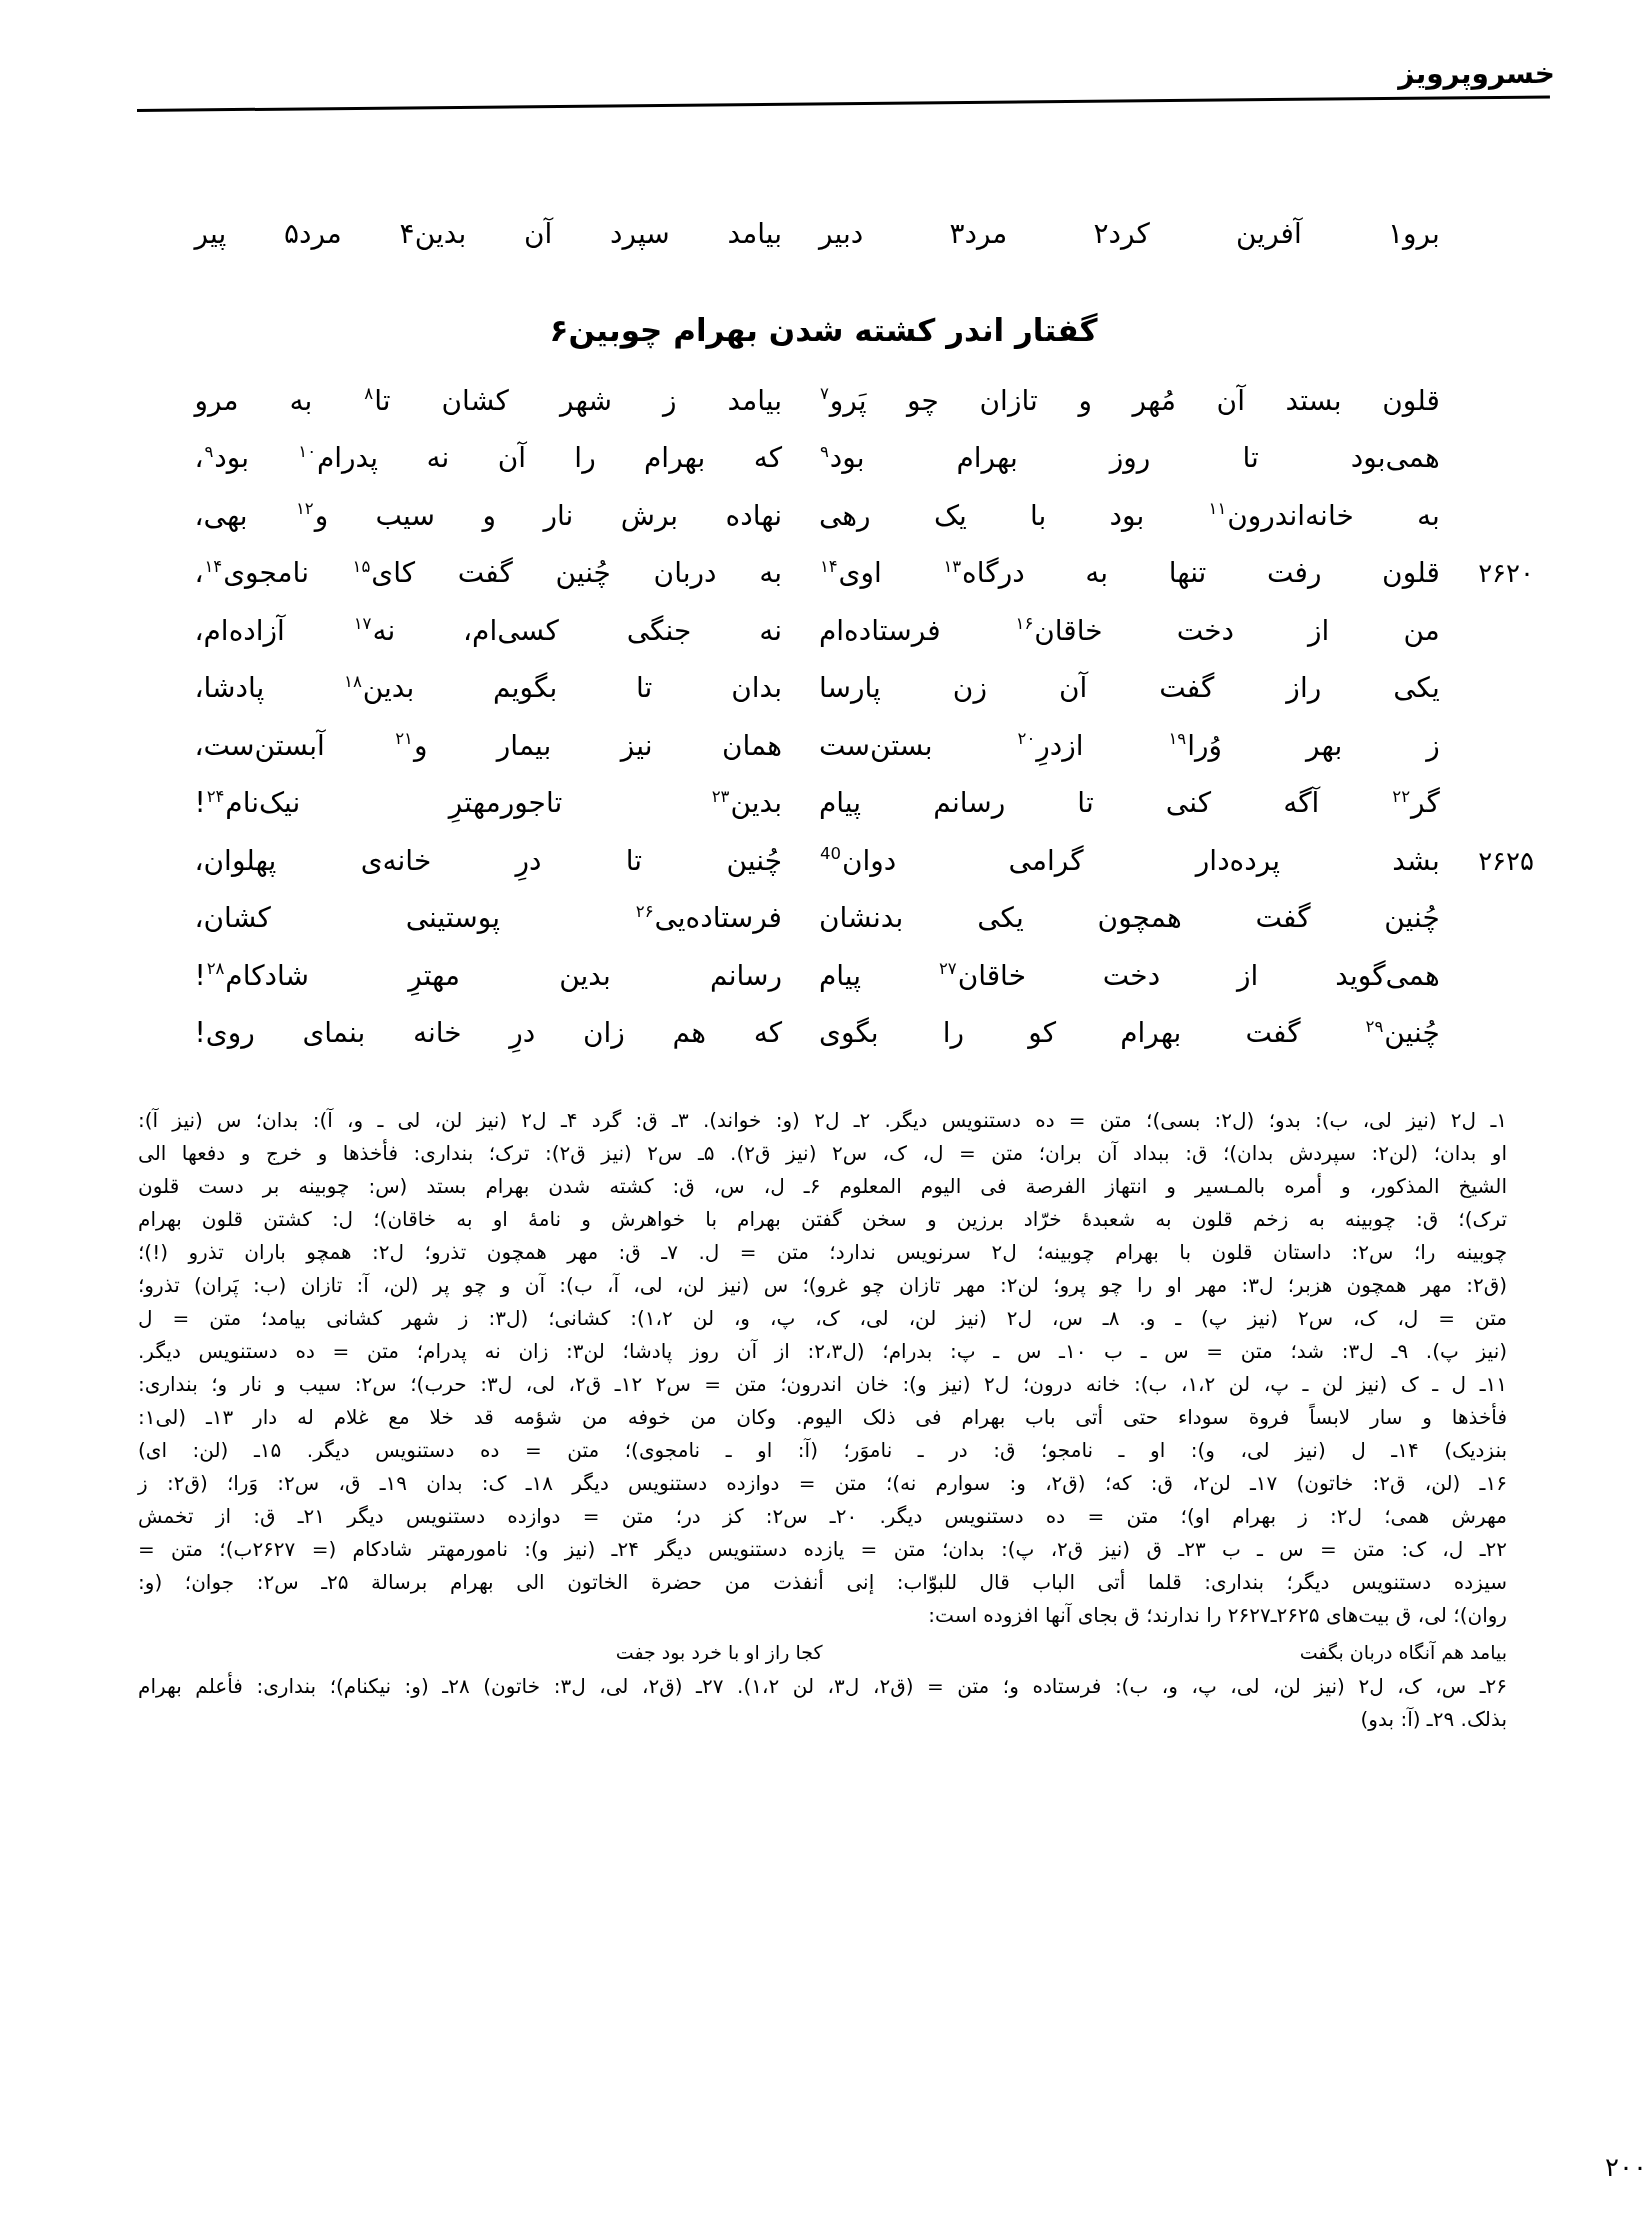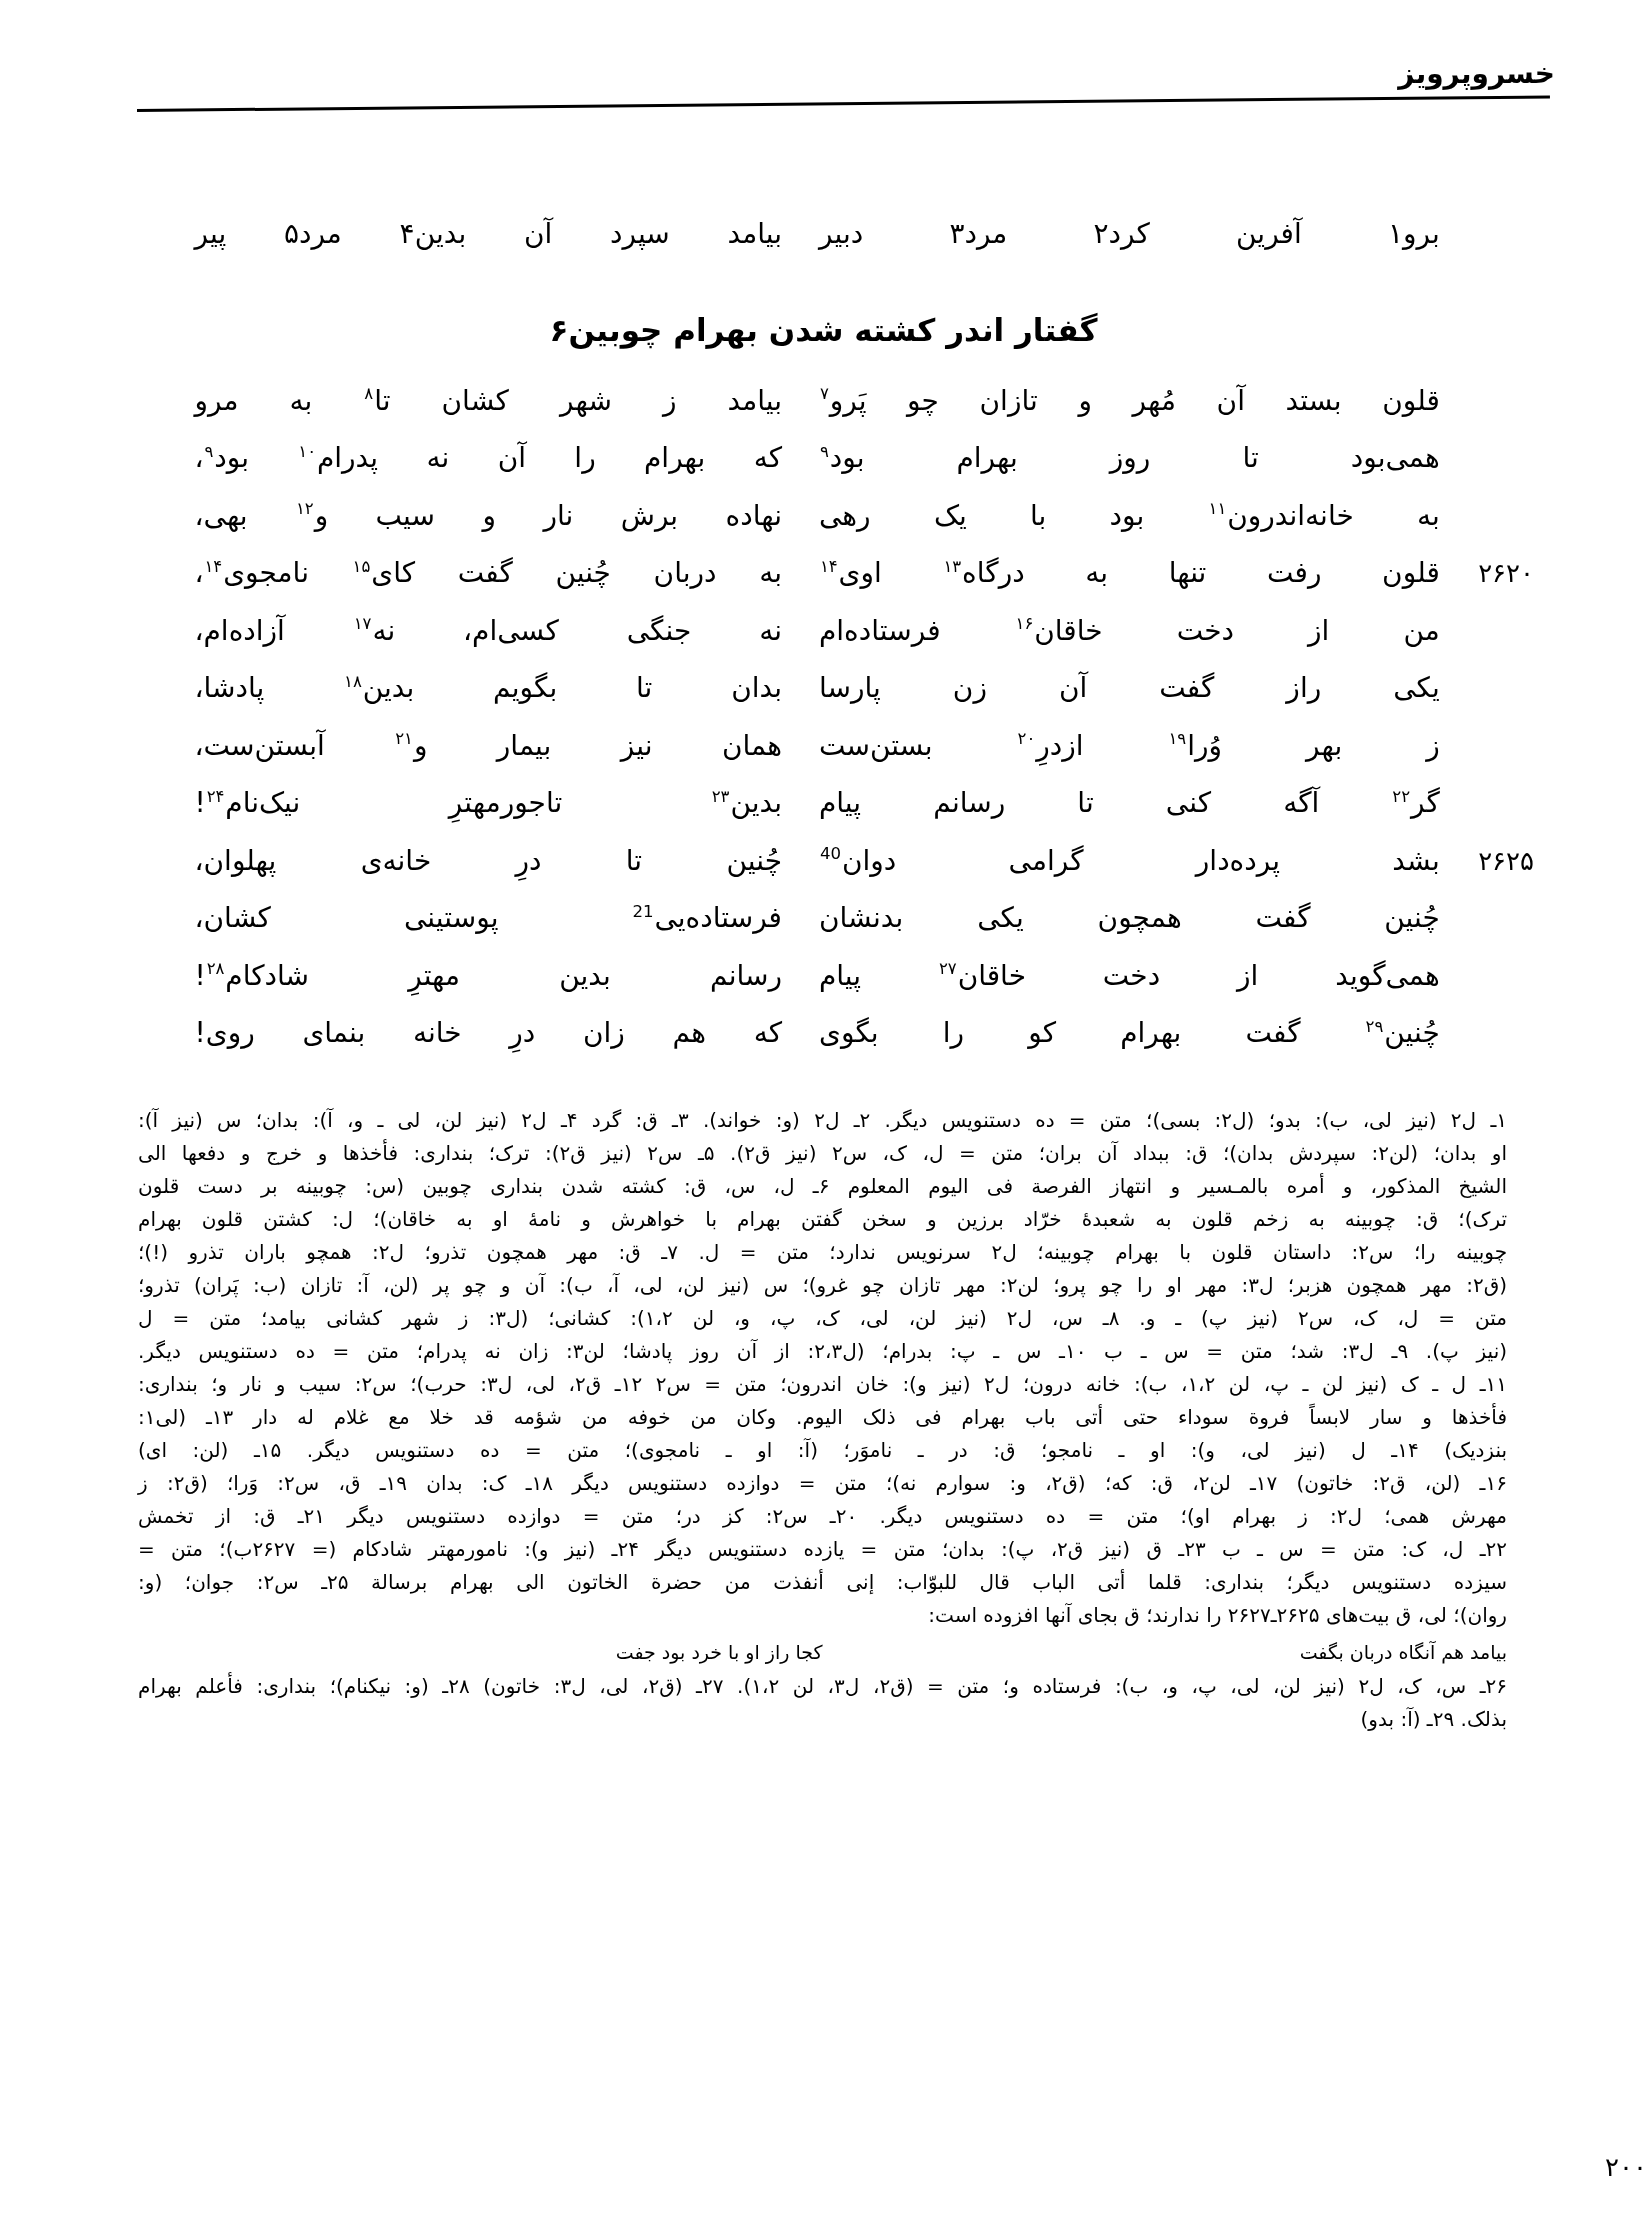--- a/index.html
+++ b/index.html
@@ -255,21 +255,21 @@
           </div>
           <div class="hemistich hemi-left">
             <span class="hemi-inner">چُنین تا درِ خانه‌ی پهلوان،</span>
           </div>
         </div>
         <div class="couplet">
           <div class="hemistich hemi-right">
             <span class="hemi-inner">چُنین گفت همچون یکی بدنشان</span>
           </div>
           <div class="hemistich hemi-left">
-            <span class="hemi-inner">فرستاده‌یی<sup class="fn">21</sup> پوستینی کشان،</span>
+            <span class="hemi-inner">فرستاده‌یی<sup class="fn">۲۶</sup> پوستینی کشان،</span>
           </div>
         </div>
         <div class="couplet">
           <div class="hemistich hemi-right">
             <span class="hemi-inner">همی‌گوید از دخت خاقان<sup class="fn">۲۷</sup> پیام</span>
           </div>
           <div class="hemistich hemi-left">
             <span class="hemi-inner">رسانم بدین مهترِ شادکام<sup class="fn">۲۸</sup>!</span>
           </div>
         </div>
@@ -283,21 +283,21 @@
         </div>
       </div>
   </div>
 
   <div class="section-heading">گفتار اندر کشته شدن بهرام چوبین۶</div>
 
   <div class="apparatus">
     <div id="app-lines">
         <div class="app-line">۱ـ ل۲ (نیز لی، ب): بدو؛ (ل۲: بسی)؛ متن = ده دستنویس دیگر.   ۲ـ ل۲ (و: خواند).   ۳ـ ق: گرد   ۴ـ ل۲ (نیز لن، لی ـ و، آ): بدان؛ س (نیز آ):</div>
         <div class="app-line">او بدان؛ (لن۲: سپردش بدان)؛ ق: ببداد آن بران؛ متن = ل، ک، س۲ (نیز ق۲).   ۵ـ س۲ (نیز ق۲): ترک؛ بنداری: فأخذها و خرج و دفعها الی</div>
-        <div class="app-line">الشیخ المذکور، و أمره بالمـسیر و انتهاز الفرصة فی الیوم المعلوم   ۶ـ ل، س، ق: کشته شدن بنداری چوبین  (س: چوبینه بر دست قلون</div>
+        <div class="app-line">الشیخ المذکور، و أمره بالمـسیر و انتهاز الفرصة فی الیوم المعلوم   ۶ـ ل، س، ق: کشته شدن بهرام بستد  (س: چوبینه بر دست قلون</div>
         <div class="app-line">ترک)؛ ق: چوبینه به زخم قلون به شعبدهٔ خرّاد برزین و سخن گفتن بهرام با خواهرش و نامهٔ او به خاقان)؛ ل: کشتن قلون بهرام</div>
         <div class="app-line">چوبینه را؛ س۲: داستان قلون با بهرام چوبینه؛ ل۲ سرنویس ندارد؛ متن = ل.   ۷ـ ق: مهر همچون تذرو؛ ل۲: همچو باران تذرو (!)؛</div>
         <div class="app-line">(ق۲: مهر همچون هزبر؛ ل۳: مهر او را چو پرو؛ لن۲: مهر تازان چو غرو)؛ س (نیز لن، لی، آ، ب): آن و چو پر (لن، آ: تازان (ب: پَران) تذرو؛</div>
         <div class="app-line">متن = ل، ک، س۲ (نیز پ) ـ و.   ۸ـ س، ل۲ (نیز لن، لی، ک، پ، و، لن ۱،۲): کشانی؛ (ل۳: ز شهر کشانی بیامد؛ متن = ل</div>
         <div class="app-line">(نیز پ).   ۹ـ ل۳: شد؛ متن = س ـ ب   ۱۰ـ س ـ پ: بدرام؛ (ل۲،۳: از آن روز پادشا؛ لن۳: زان نه پدرام؛ متن = ده دستنویس دیگر.</div>
         <div class="app-line">۱۱ـ ل ـ ک (نیز لن ـ پ، لن ۱،۲، ب): خانه درون؛ ل۲ (نیز و): خان اندرون؛ متن = س۲   ۱۲ـ ق۲، لی، ل۳: حرب)؛ س۲: سیب و نار و؛ بنداری:</div>
         <div class="app-line">فأخذها و سار لابساً فروة سوداء حتی أتی باب بهرام فی ذلک الیوم. وکان من خوفه من شؤمه قد خلا مع غلام له دار   ۱۳ـ (لی۱:</div>
         <div class="app-line">بنزدیک) ۱۴ـ ل (نیز لی، و): او ـ نامجو؛ ق: در ـ ناموَر؛ (آ: او ـ نامجوی)؛ متن = ده دستنویس دیگر.   ۱۵ـ (لن: ای)</div>
         <div class="app-line">۱۶ـ (لن، ق۲: خاتون)   ۱۷ـ لن۲، ق: که؛ (ق۲، و: سوارم نه)؛ متن = دوازده دستنویس دیگر   ۱۸ـ ک: بدان   ۱۹ـ ق، س۲: وَرا؛ (ق۲: ز</div>
         <div class="app-line">مهرش همی؛ ل۲: ز بهرام او)؛ متن = ده دستنویس دیگر.   ۲۰ـ س۲: کز در؛ متن = دوازده دستنویس دیگر   ۲۱ـ ق: از تخمش</div>

